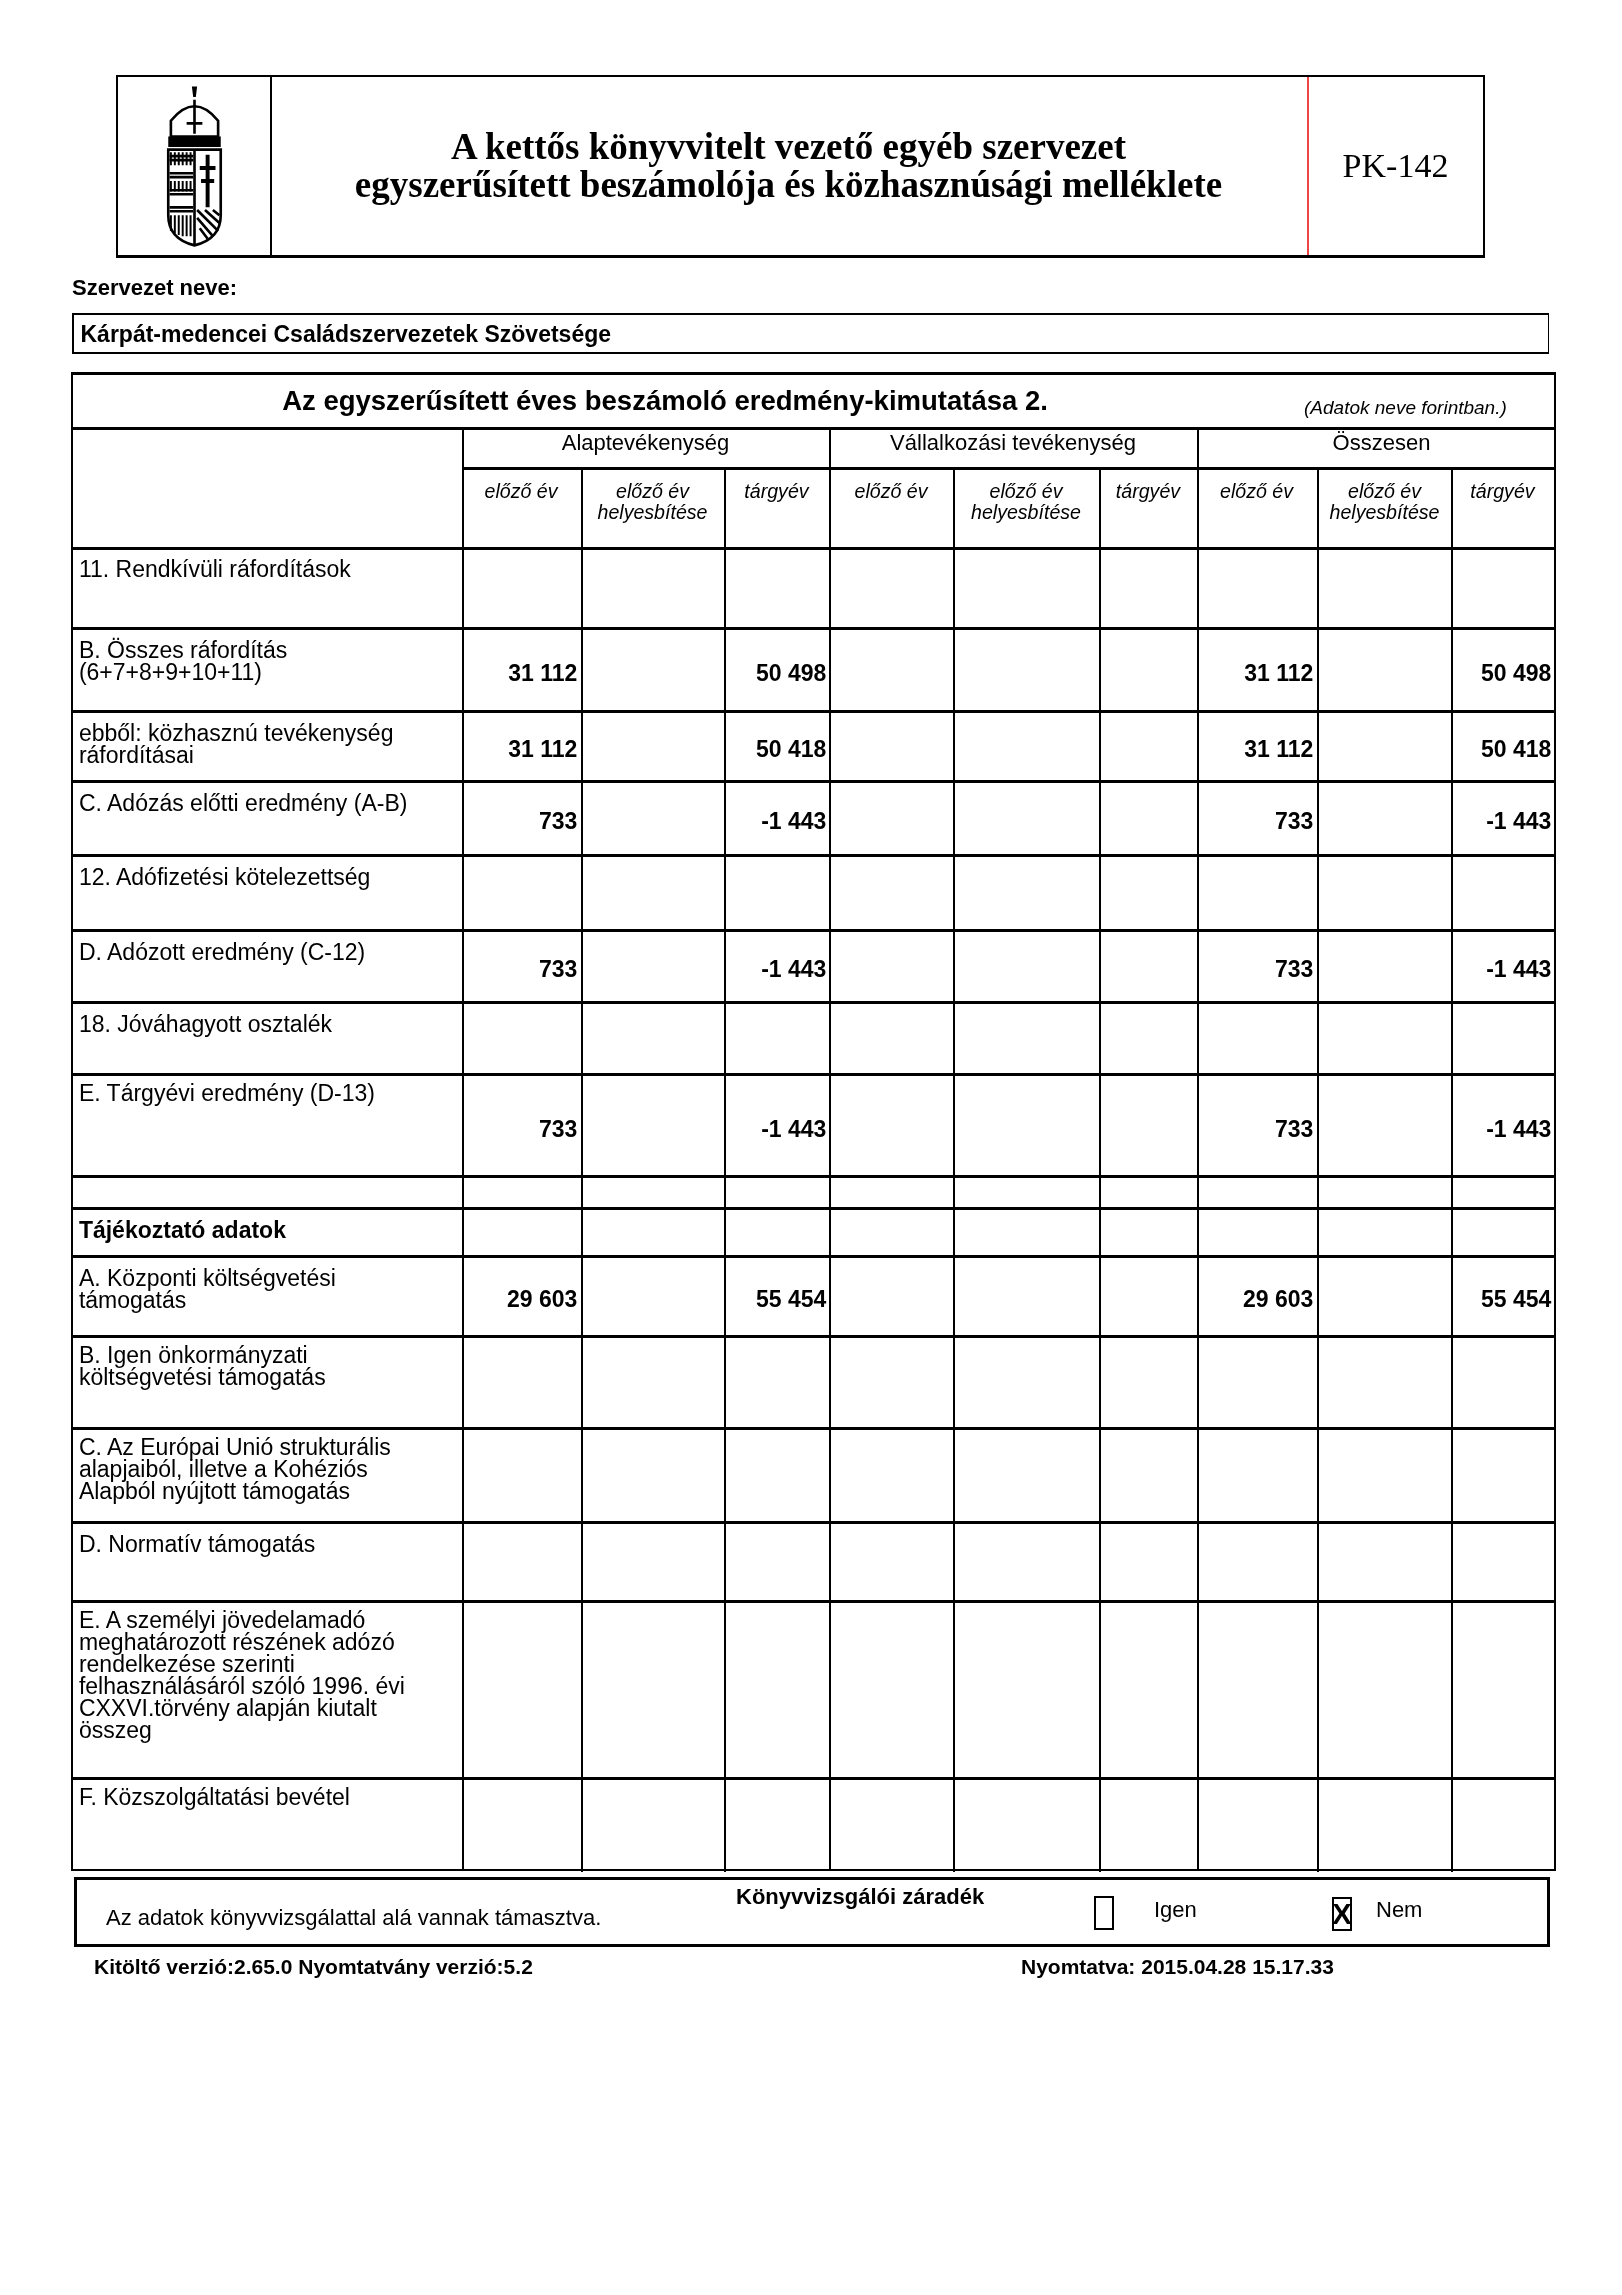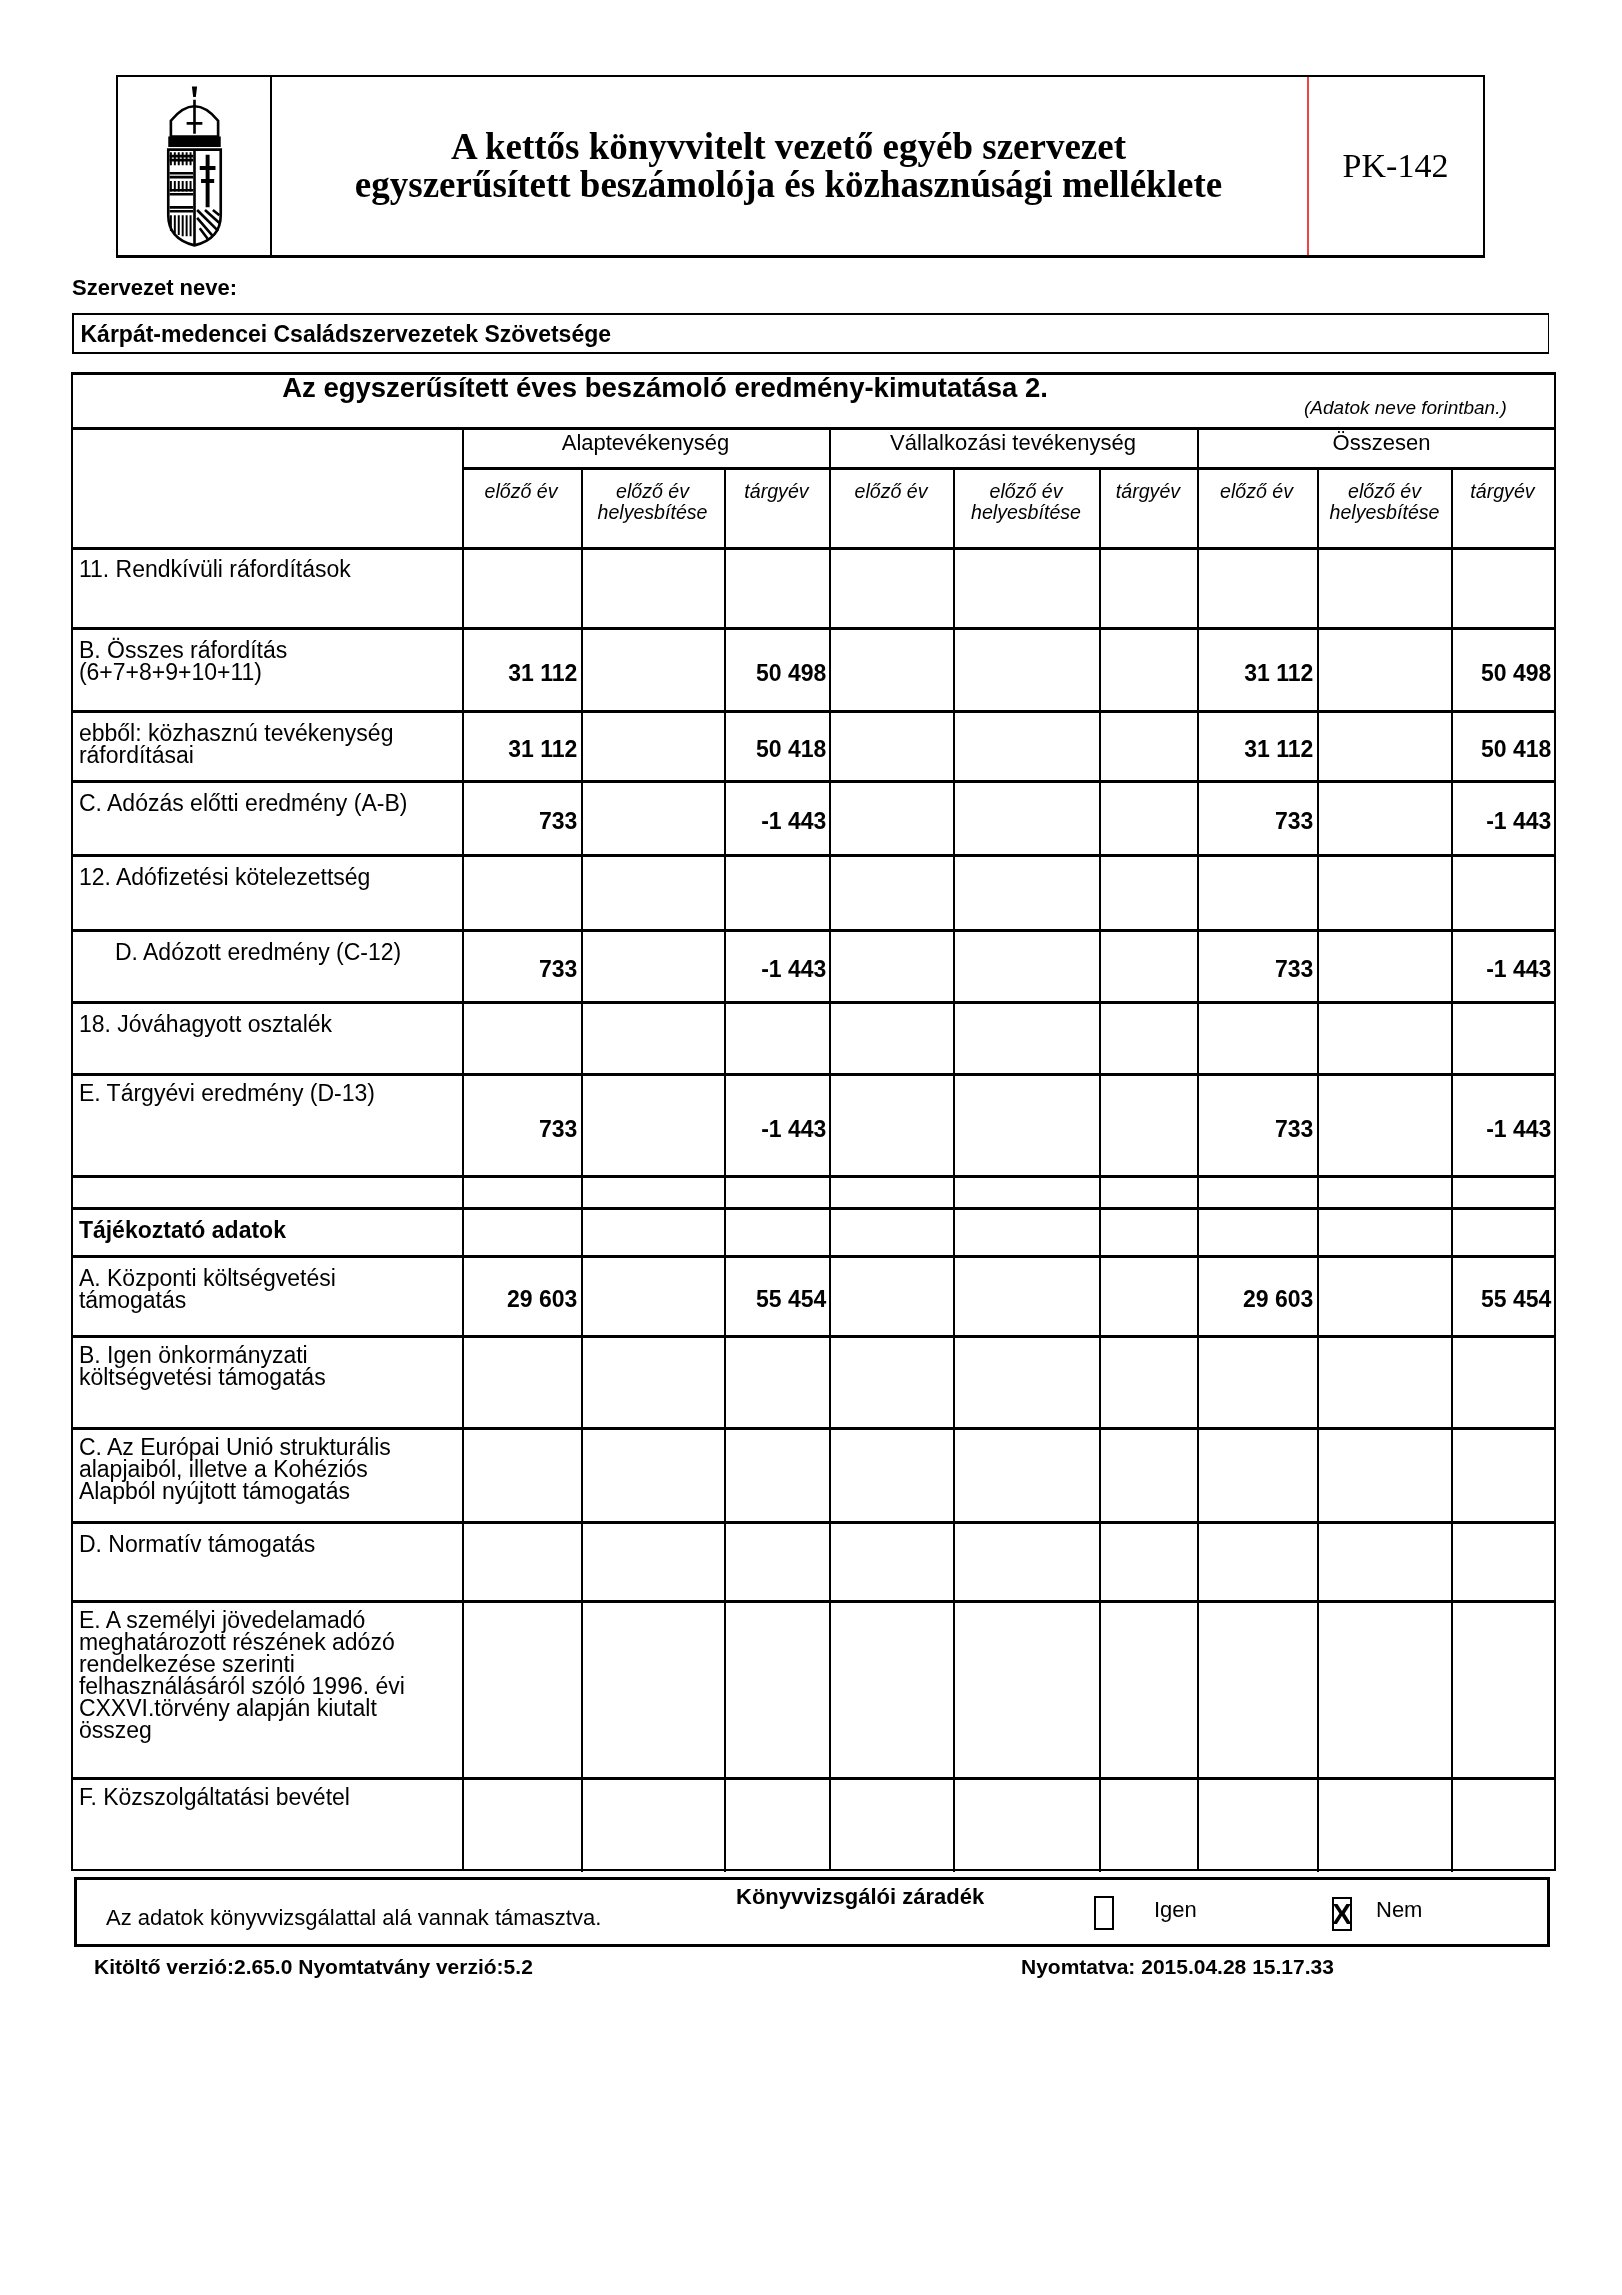--- a/index.html
+++ b/index.html
@@ -93,21 +93,21 @@
       <div class="ln" style="left: 0px; top: 701px; width: 1485px; height: 2.6px;"></div>
       <div class="ln" style="left: 0px; top: 803px; width: 1485px; height: 3.3px;"></div>
       <div class="ln" style="left: 0px; top: 835px; width: 1485px; height: 2.6px;"></div>
       <div class="ln" style="left: 0px; top: 883px; width: 1485px; height: 2.6px;"></div>
       <div class="ln" style="left: 0px; top: 963px; width: 1485px; height: 2.6px;"></div>
       <div class="ln" style="left: 0px; top: 1055px; width: 1485px; height: 2.6px;"></div>
       <div class="ln" style="left: 0px; top: 1149px; width: 1485px; height: 2.6px;"></div>
       <div class="ln" style="left: 0px; top: 1228px; width: 1485px; height: 2.6px;"></div>
       <div class="ln" style="left: 0px; top: 1405px; width: 1485px; height: 2.6px;"></div>
     </div>
-  <div class="txt" id="title" style="left:0;top:0;width:1284px;text-align:center;padding-right:96px;">Az egyszerűsített éves beszámoló eredmény-kimutatása 2.</div>
+  <div class="txt" id="title" style="left:0;top:13px;width:1284px;text-align:center;padding-right:96px;">Az egyszerűsített éves beszámoló eredmény-kimutatása 2.</div>
   <div class="txt" id="unit" style="left:1233px;top:25px;">(Adatok neve forintban.)</div>
   <div id="groups">
       <div class="txt grp" style="left: 391px; top: 58px; width: 367px;">Alaptevékenység</div>
       <div class="txt grp" style="left: 758px; top: 58px; width: 368px;">Vállalkozási tevékenység</div>
       <div class="txt grp" style="left: 1132px; top: 58px; width: 357px;">Összesen</div>
     </div>
   <div id="subs">
       <div class="txt it" style="left: 391px; top: 109px; width: 118px;">
         <div>előző év</div>
         <div></div>
@@ -202,21 +202,21 @@
         <div class="txt num" style="left: 510px; top: 507px; width: 143px;"></div>
         <div class="txt num" style="left: 653px; top: 507px; width: 105px;"></div>
         <div class="txt num" style="left: 758px; top: 507px; width: 124px;"></div>
         <div class="txt num" style="left: 882px; top: 507px; width: 146px;"></div>
         <div class="txt num" style="left: 1028px; top: 507px; width: 98px;"></div>
         <div class="txt num" style="left: 1126px; top: 507px; width: 119px;"></div>
         <div class="txt num" style="left: 1246px; top: 507px; width: 135px;"></div>
         <div class="txt num" style="left: 1380px; top: 507px; width: 103px;"></div>
       </div>
       <div>
-        <div class="txt lbl" style="left: 0px; top: 569px; width: 391px; white-space: pre-line; margin-left: 36px;">D. Adózott eredmény (C-12)</div>
+        <div class="txt lbl" style="left: 0px; top: 569px; width: 391px; white-space: pre-line;">D. Adózott eredmény (C-12)</div>
         <div class="txt num" style="left: 391px; top: 584px; width: 118px;">733</div>
         <div class="txt num" style="left: 510px; top: 584px; width: 143px;"></div>
         <div class="txt num" style="left: 653px; top: 584px; width: 105px;">-1 443</div>
         <div class="txt num" style="left: 758px; top: 584px; width: 124px;"></div>
         <div class="txt num" style="left: 882px; top: 584px; width: 146px;"></div>
         <div class="txt num" style="left: 1028px; top: 584px; width: 98px;"></div>
         <div class="txt num" style="left: 1126px; top: 584px; width: 119px;">733</div>
         <div class="txt num" style="left: 1246px; top: 584px; width: 135px;"></div>
         <div class="txt num" style="left: 1380px; top: 584px; width: 103px;">-1 443</div>
       </div>

